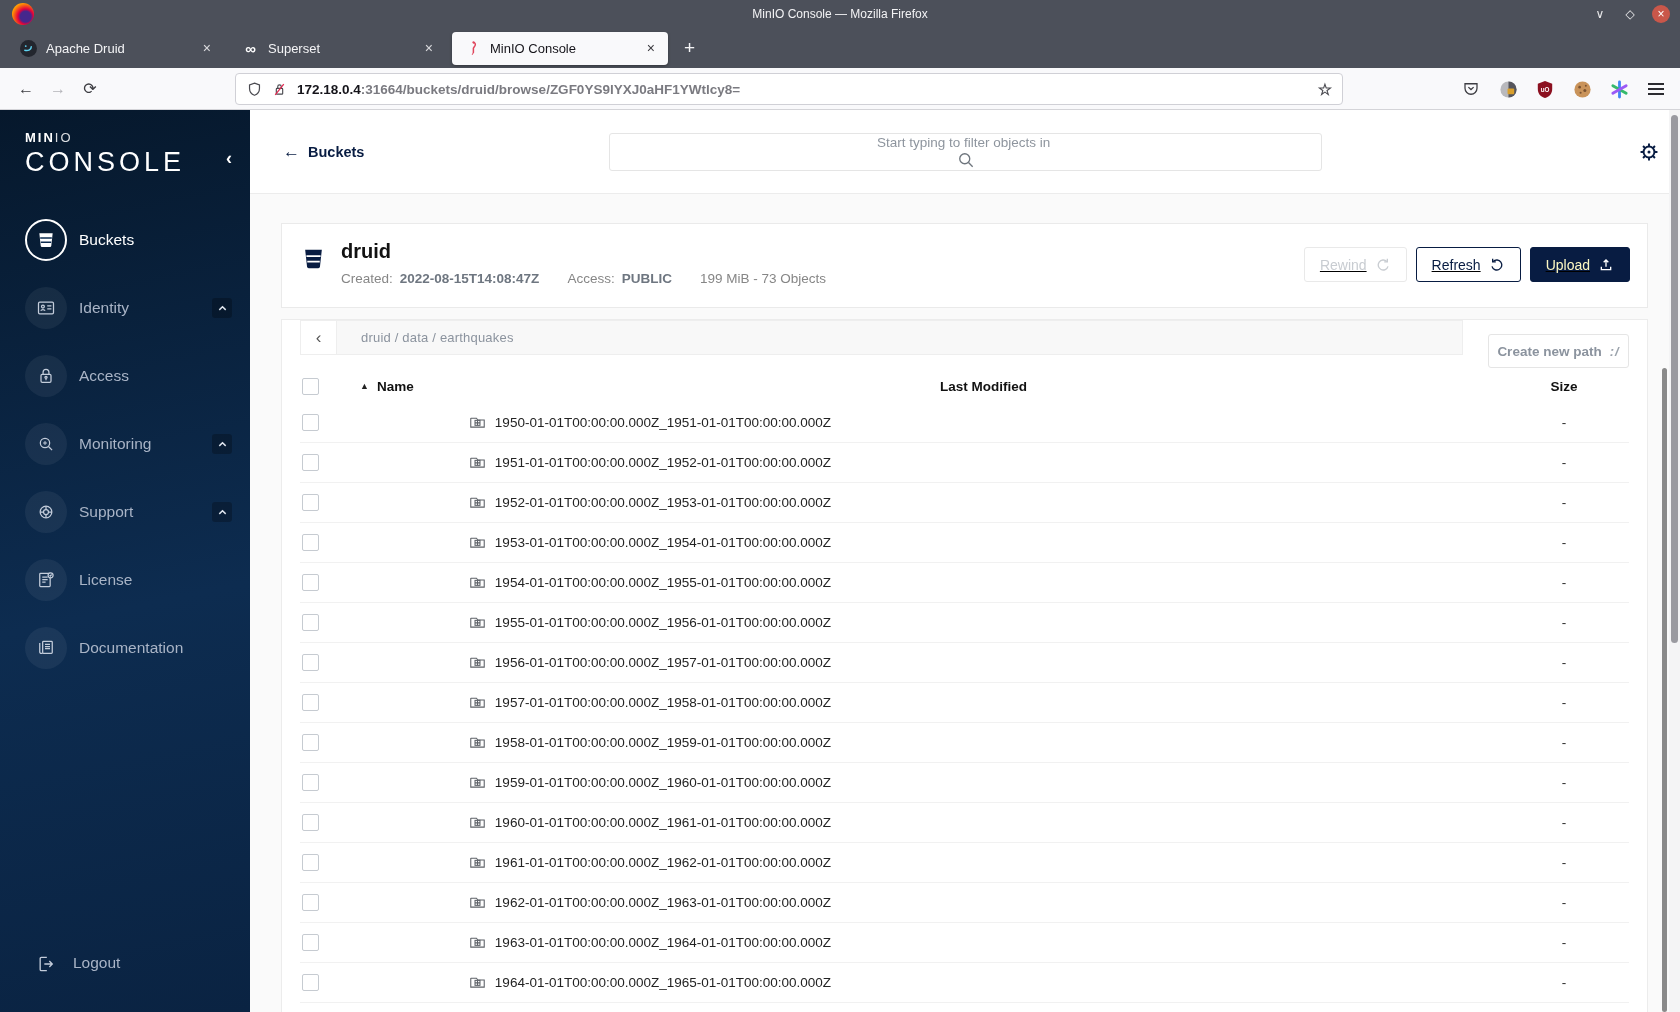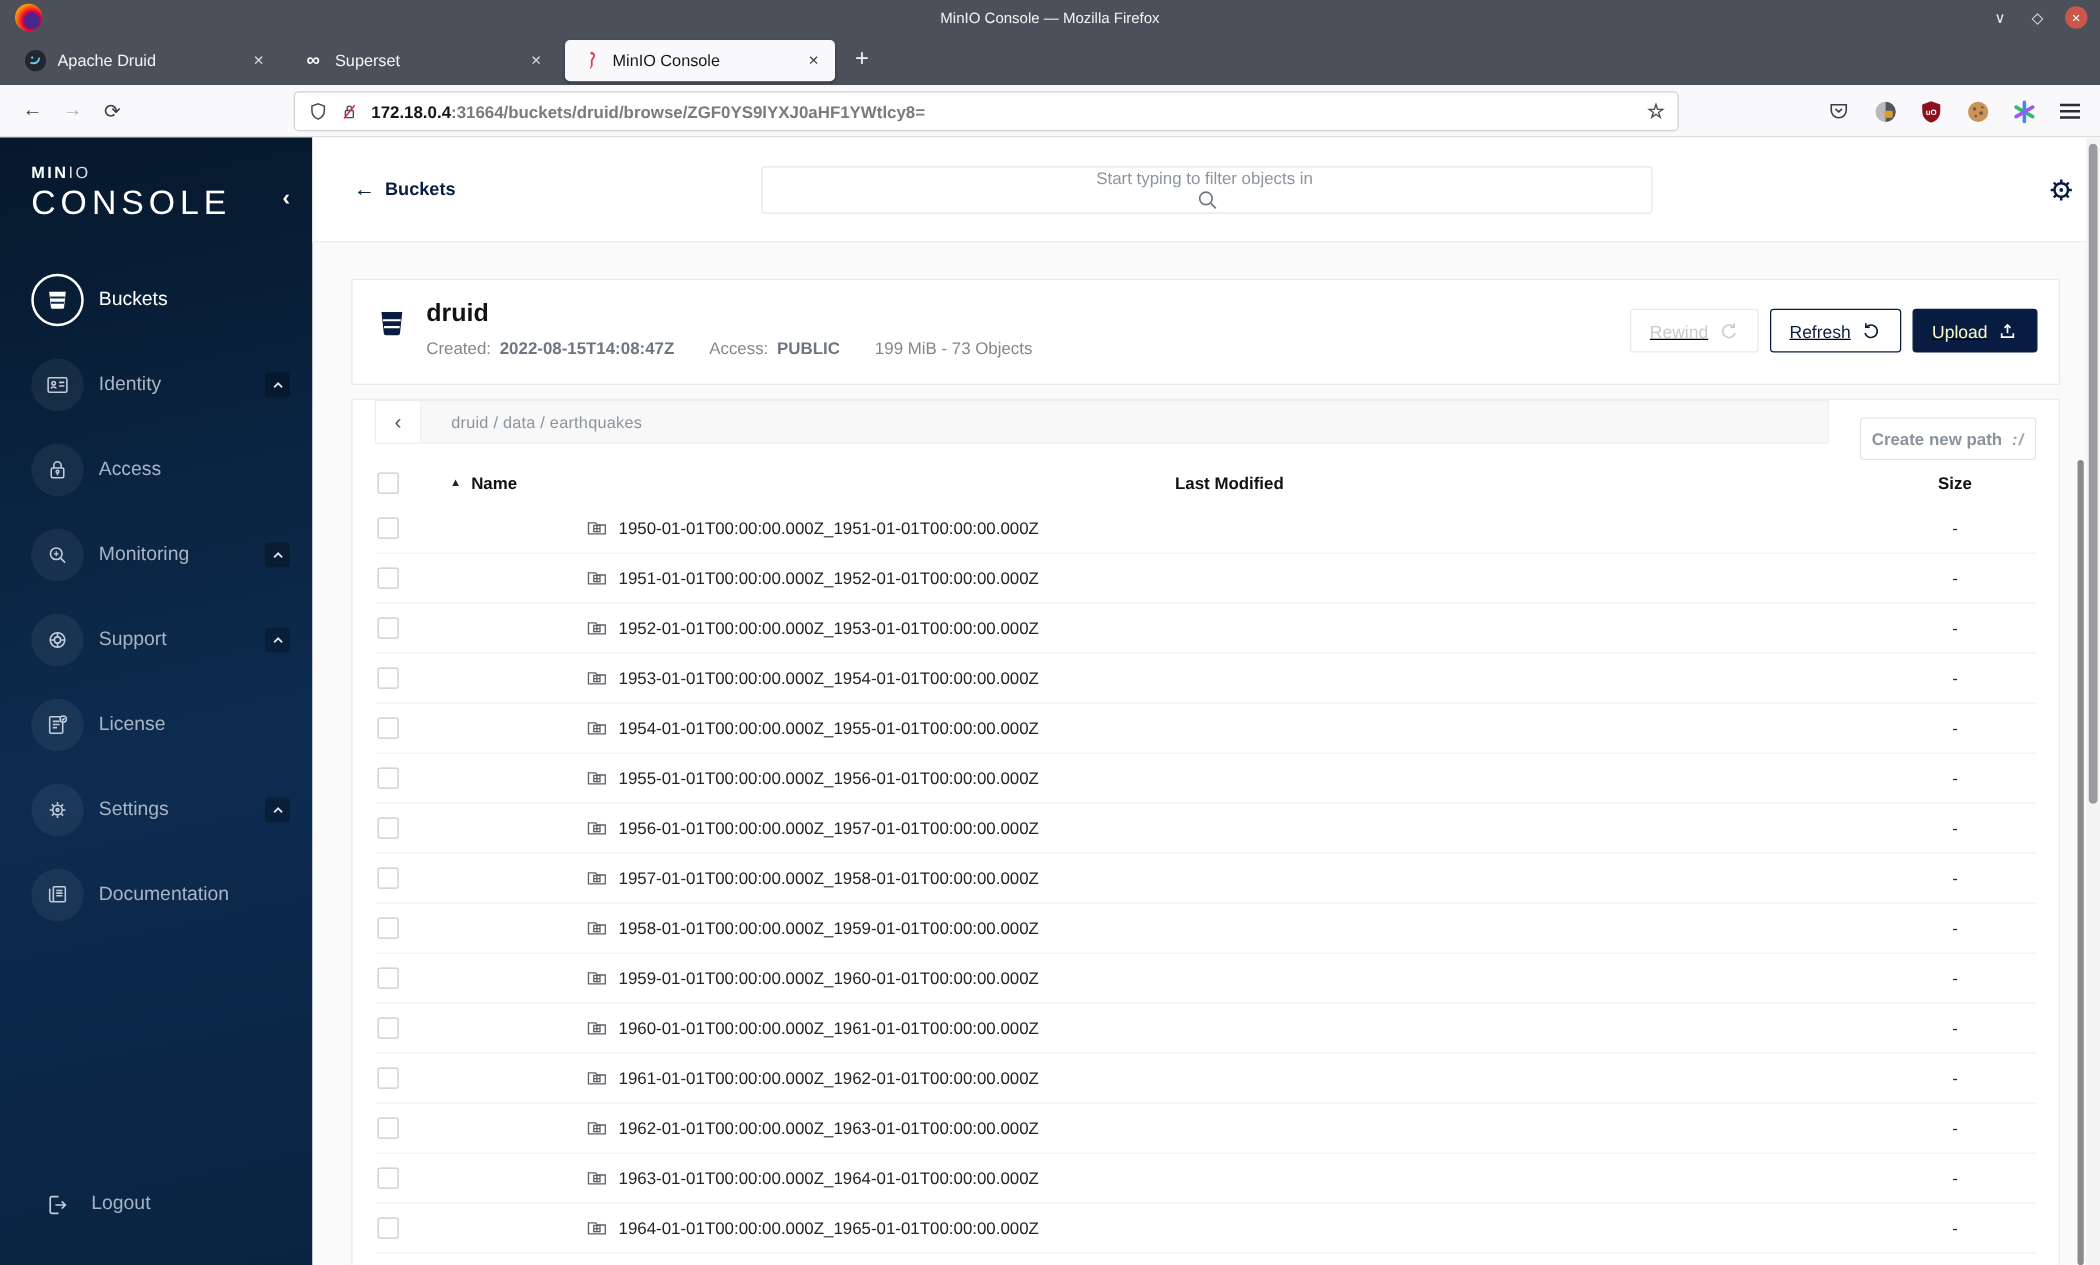--- a/index.html
+++ b/index.html
@@ -329,37 +329,20 @@
           <span class="side-icon">
             <svg viewBox="0 0 24 24" width="20" height="20" fill="none" stroke="currentColor" stroke-width="1.5">
               <rect x="4.5" y="4" width="12.5" height="16" rx="1"></rect>
               <path d="M7.5 8.5h6.5M7.5 11.5h6.5M7.5 14.5h4"></path>
               <circle cx="17.5" cy="6.3" r="3" fill="#0d2c50"></circle>
               <path d="M16.3 6.3l.9.9 1.6-1.8"></path>
             </svg>
           </span>
         </span>
         <span class="side-label">License</span>
-      </div>
-      <div class="side-item">
-        <span class="side-icon-circle">
-          <span class="side-icon">
-            <svg viewBox="0 0 24 24" width="20" height="20" fill="none" stroke="currentColor" stroke-width="1.5">
-              <circle cx="12" cy="12" r="4.6"></circle>
-              <circle cx="12" cy="12" r="1.3"></circle>
-              <path d="M12 4.4V7M12 17v2.6M4.4 12H7M17 12h2.6M6.6 6.6l1.9 1.9M15.5 15.5l1.9 1.9M17.4 6.6l-1.9 1.9M8.5 15.5l-1.9 1.9"></path>
-            </svg>
-          </span>
-        </span>
-        <span class="side-label">Settings</span>
-        <span class="side-caret">
-          <svg width="11" height="11" viewBox="0 0 12 12">
-            <path d="M2.5 7.5 6 4l3.5 3.5" fill="none" stroke="#dfe5ee" stroke-width="1.6"></path>
-          </svg>
-        </span>
       </div>
       <div class="side-item">
         <span class="side-icon-circle">
           <span class="side-icon">
             <svg viewBox="0 0 24 24" width="20" height="20" fill="none" stroke="currentColor" stroke-width="1.5">
               <rect x="8" y="4" width="11.5" height="14.5" rx="1"></rect>
               <path d="M8 18.5H6.3A1.8 1.8 0 0 1 4.5 16.7V6"></path>
               <path d="M10.8 7.6h6M10.8 10.2h6M10.8 12.8h6"></path>
             </svg>
           </span>

